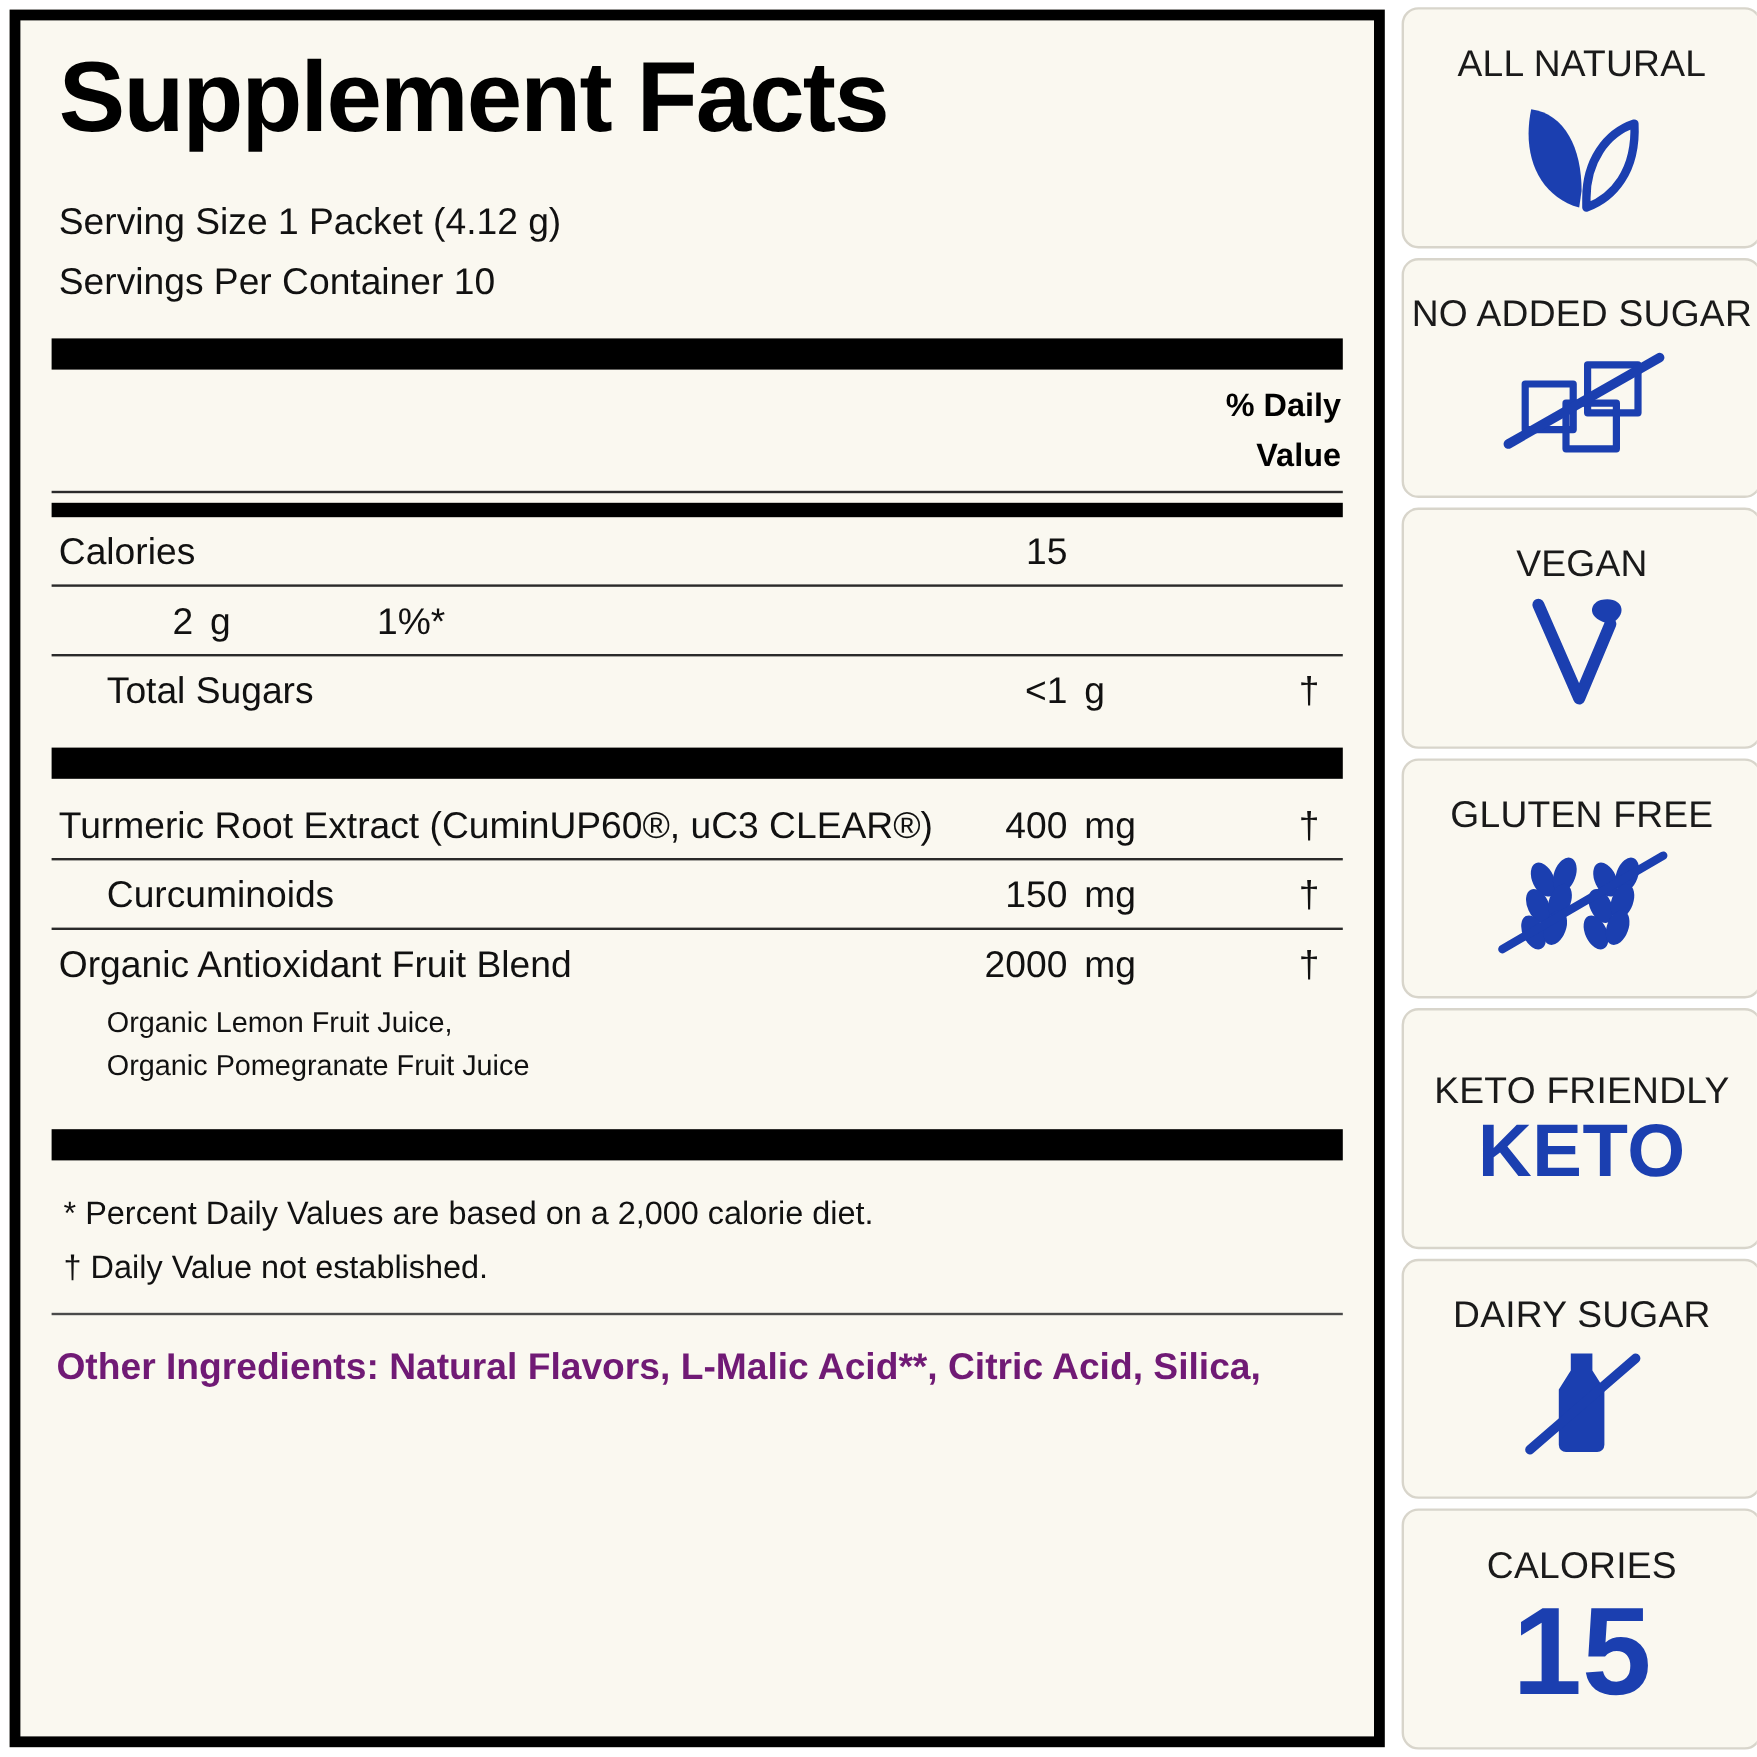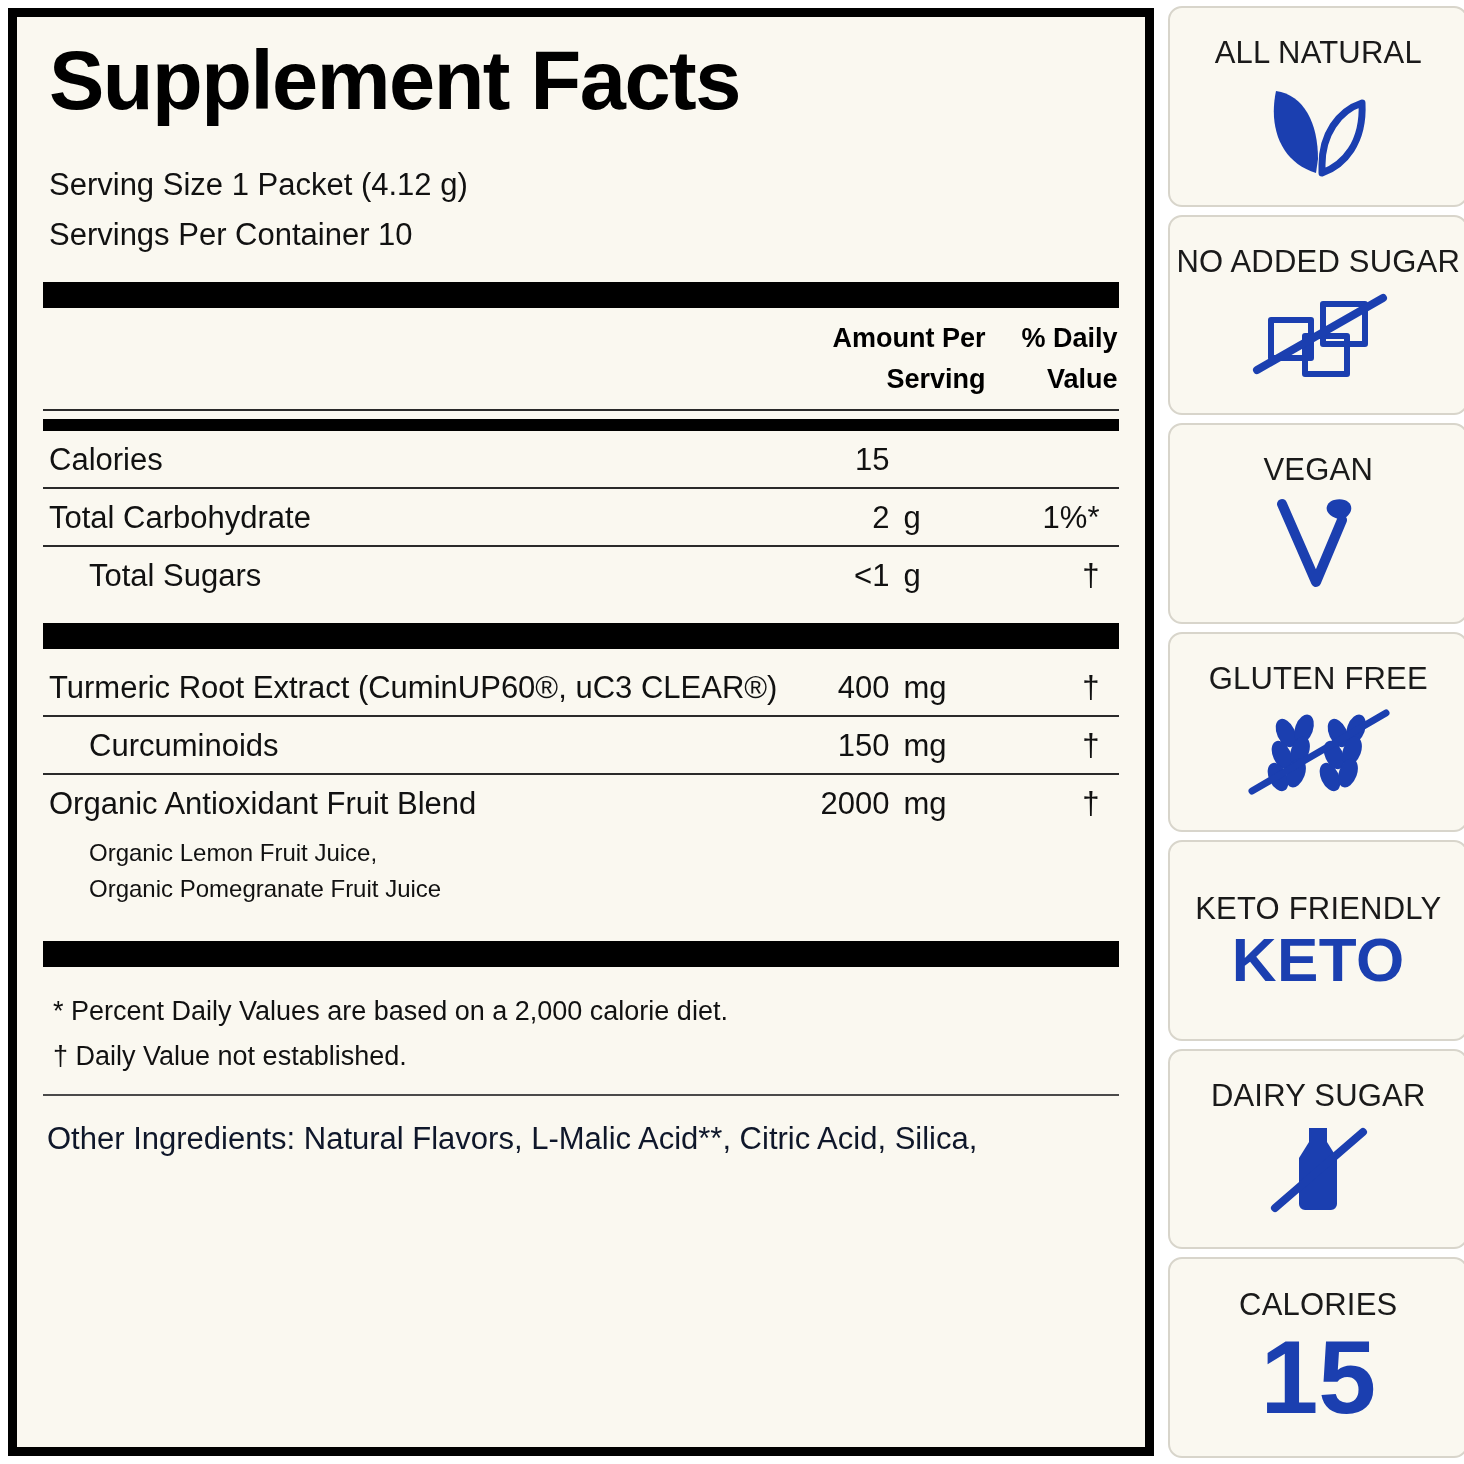--- a/index.html
+++ b/index.html
@@ -130,21 +130,22 @@
   .footnotes {
     font-size: 27px;
     line-height: 1.65;
     padding: 22px 0 16px 10px;
     color: #111;
   }
   .other-ing {
     font-size: 31px;
     line-height: 1.5;
     padding: 20px 4px 0 4px;
-    color: #0f172a;
+    color: #701a75;
+    font-weight: bold;
   }
   .spacer-grow { flex: 1 1 auto; }
 
   
   .badges {
     width: 368px;
     height: 1464px;
     box-sizing: border-box;
     padding: 6px 10px 6px 0;
     display: flex;
@@ -203,44 +204,39 @@
       <div class="facts-title">Supplement Facts</div>
 
       <div class="serving-block">
         <div>Serving Size 1 Packet (4.12 g)</div>
         <div>Servings Per Container 10</div>
       </div>
 
       <div class="rule-thick"></div>
 
       <div class="col-head">
-        <div class="amt">
-          <span class="col-head-sub">Amount Per</span>
-          <span class="col-head-sub">Serving</span>
-        </div>
         <div class="dv">
           <span class="col-head-sub">% Daily</span>
           <span class="col-head-sub">Value</span>
         </div>
       </div>
 
       <div class="rule-hair"></div>
       <div style="height:8px"></div>
       <div class="rule-medium"></div>
 
       <div class="nut-row">
         <span class="name">Calories</span>
         <span class="val">15</span>
         <span class="unit"></span>
         <span class="pct"></span>
       </div>
       <div class="rule-hair"></div>
 
       <div class="nut-row">
-        <span class="name">Total Carbohydrate</span>
         <span class="val">2</span>
         <span class="unit">g</span>
         <span class="pct">1%*</span>
       </div>
       <div class="rule-hair"></div>
 
       <div class="nut-row">
         <span class="name indent">Total Sugars</span>
         <span class="val">&lt;1</span>
         <span class="unit">g</span>

